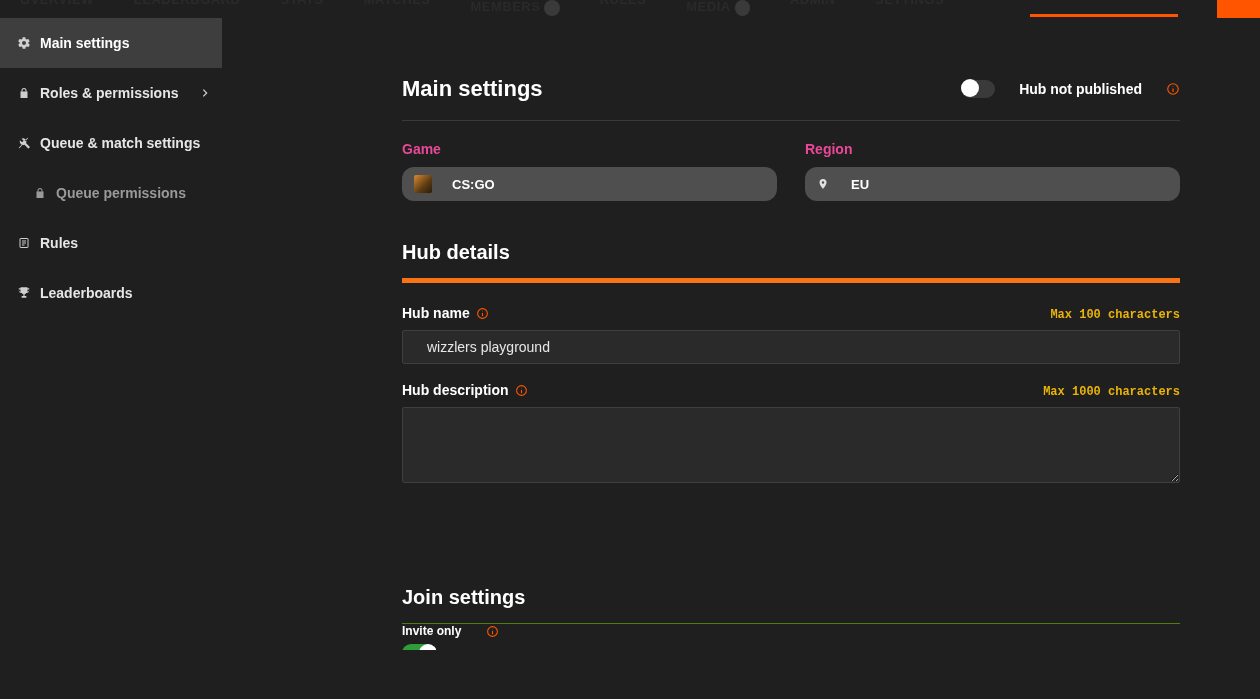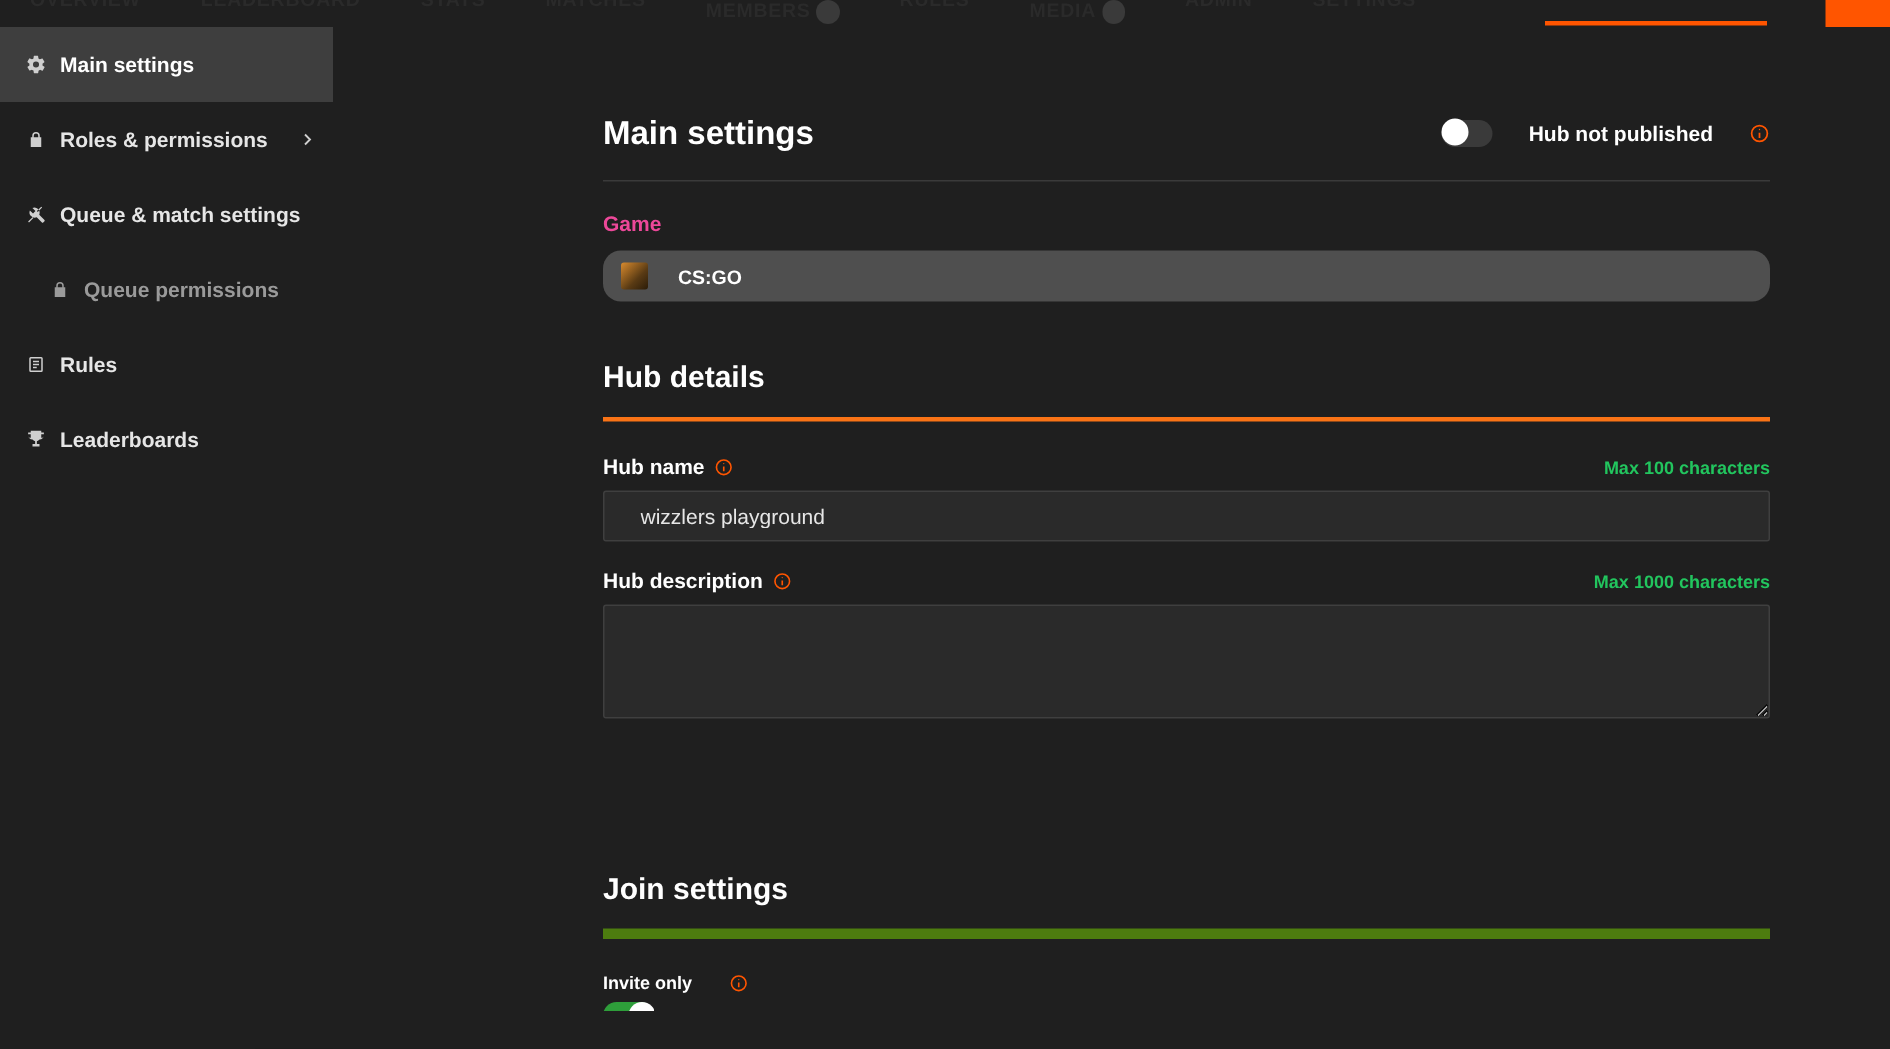--- a/index.html
+++ b/index.html
@@ -192,42 +192,43 @@
     width: 18px; height: 18px;
     background: linear-gradient(135deg,#d98b2e,#5a3b14 60%,#2b1c08);
     border-radius: 2px;
   }
   .pin-icon { width: 14px; height:16px; color:#e0e0e0; }
 
   .sub-section-title {
     font-size: 20px;
     font-weight: 800;
     margin-top: 30px;
-    border-bottom: 3px solid #f97316;
+    border-bottom: 5px solid #f97316;
     padding-bottom: 14px;
     margin-bottom: 22px;
   }
 
   .label-row {
     display: flex;
     justify-content: space-between;
     align-items: baseline;
     margin-bottom: 8px;
   }
   .label-left {
     font-weight: 800;
     font-size: 14px;
     display: flex;
     align-items: center;
     gap: 6px;
   }
   .label-right {
     font-weight: 700;
     font-size: 12px;
-    color: #22c55e;
+    color: #eab308;
+    font-family: Liberation Mono, monospace;
   }
 
   .text-input {
     width: 100%;
     height: 34px;
     background: #2a2a2a;
     border: 1px solid #3f3f3f;
     border-radius: 2px;
     color: #e6e6e6;
     padding: 0 24px;
@@ -248,23 +249,22 @@
     outline: none;
     resize: both;
   }
 
   .hubname-block { margin-bottom: 18px; }
   .hubdesc-block { margin-bottom: 100px; }
 
   .join-title {
     font-size: 20px;
     font-weight: 800;
-    border-bottom: 7px solid #4d7c0f;
+    border-bottom: 1px solid #4d7c0f;
     padding-bottom: 14px;
-    margin-bottom: 22px;
   }
   .invite-row {
     display: flex;
     align-items: center;
     gap: 24px;
     font-weight: 800;
     font-size: 12px;
     margin-bottom: 6px;
   }
   .invite-toggle {
@@ -397,20 +397,31 @@
     </div>
 
     <div class="row2">
       <div class="field">
         <div class="field-label">Game</div>
         <div class="select-box">
           <span class="game-icon"></span>
           <span>CS:GO</span>
         </div>
       </div>
+      <div class="field">
+        <div class="field-label">Region</div>
+        <div class="select-box">
+          <span class="pin-icon">
+            <svg width="12" height="16" viewBox="0 0 24 24" fill="currentColor">
+                <path d="M12 2a7 7 0 0 0-7 7c0 5 7 13 7 13s7-8 7-13a7 7 0 0 0-7-7Zm0 9.5A2.5 2.5 0 1 1 14.5 9 2.5 2.5 0 0 1 12 11.5Z"></path>
+              </svg>
+          </span>
+          <span>EU</span>
+        </div>
+      </div>
     </div>
 
     <div class="sub-section-title">Hub details</div>
 
     <div class="hubname-block">
       <div class="label-row">
         <div class="label-left">
           <span>Hub name</span>
           <span class="info-icon">
             <svg width="13" height="13" viewBox="0 0 24 24" fill="none" stroke="#ff5500" stroke-width="2">

